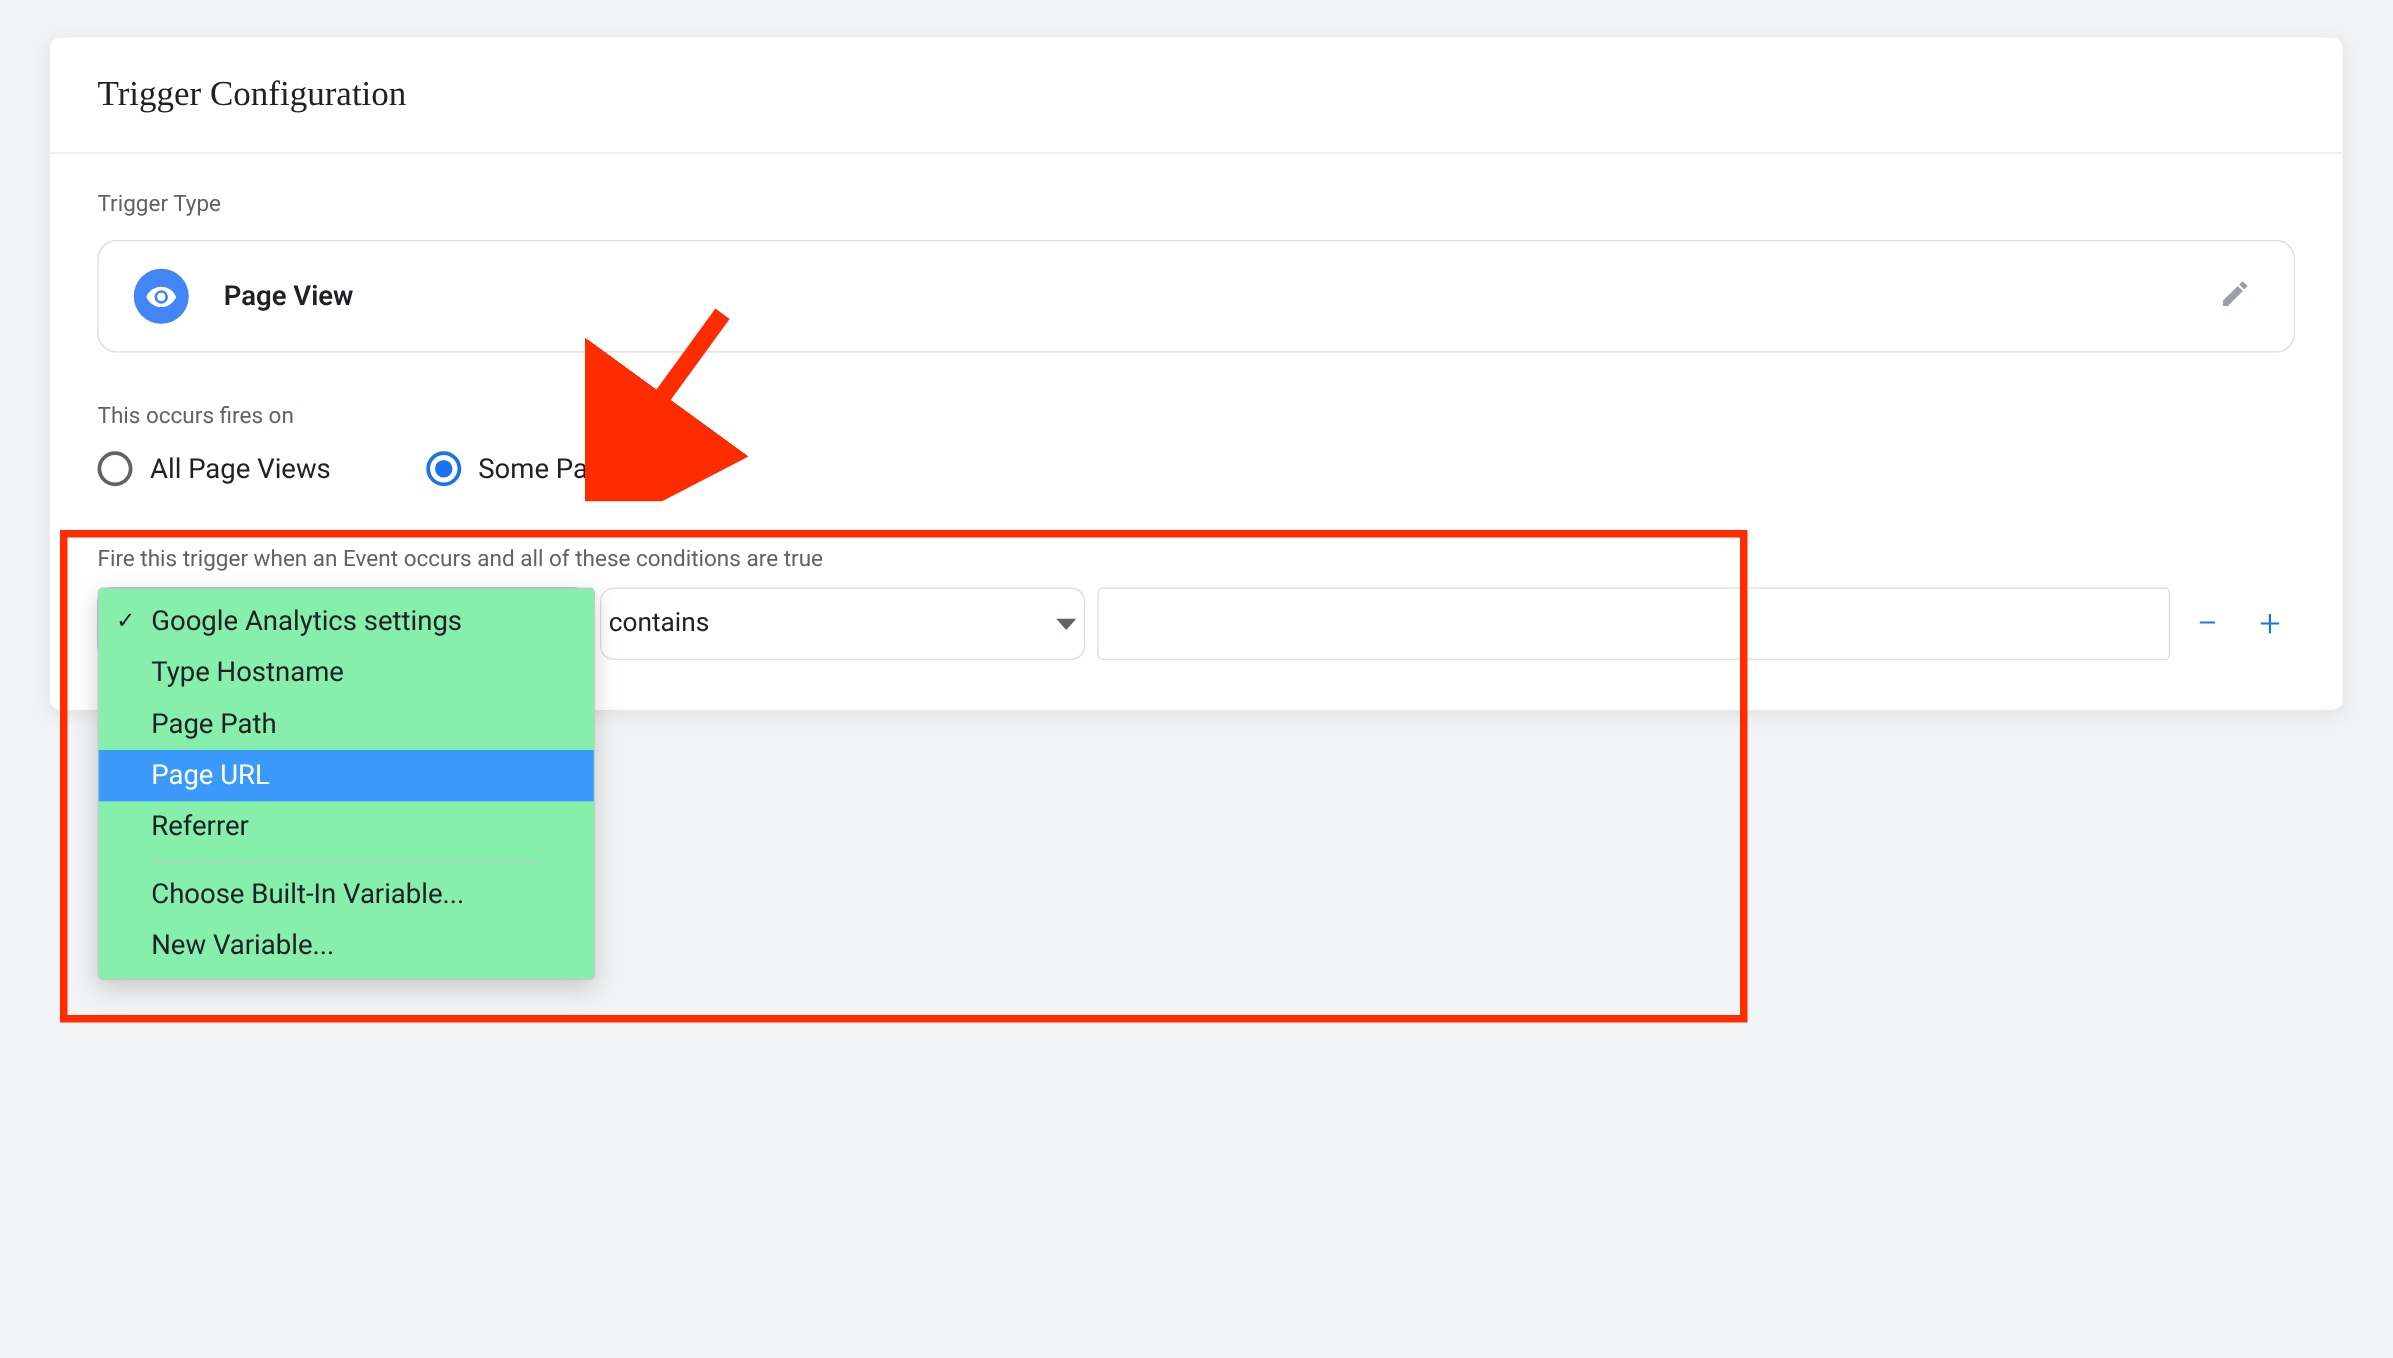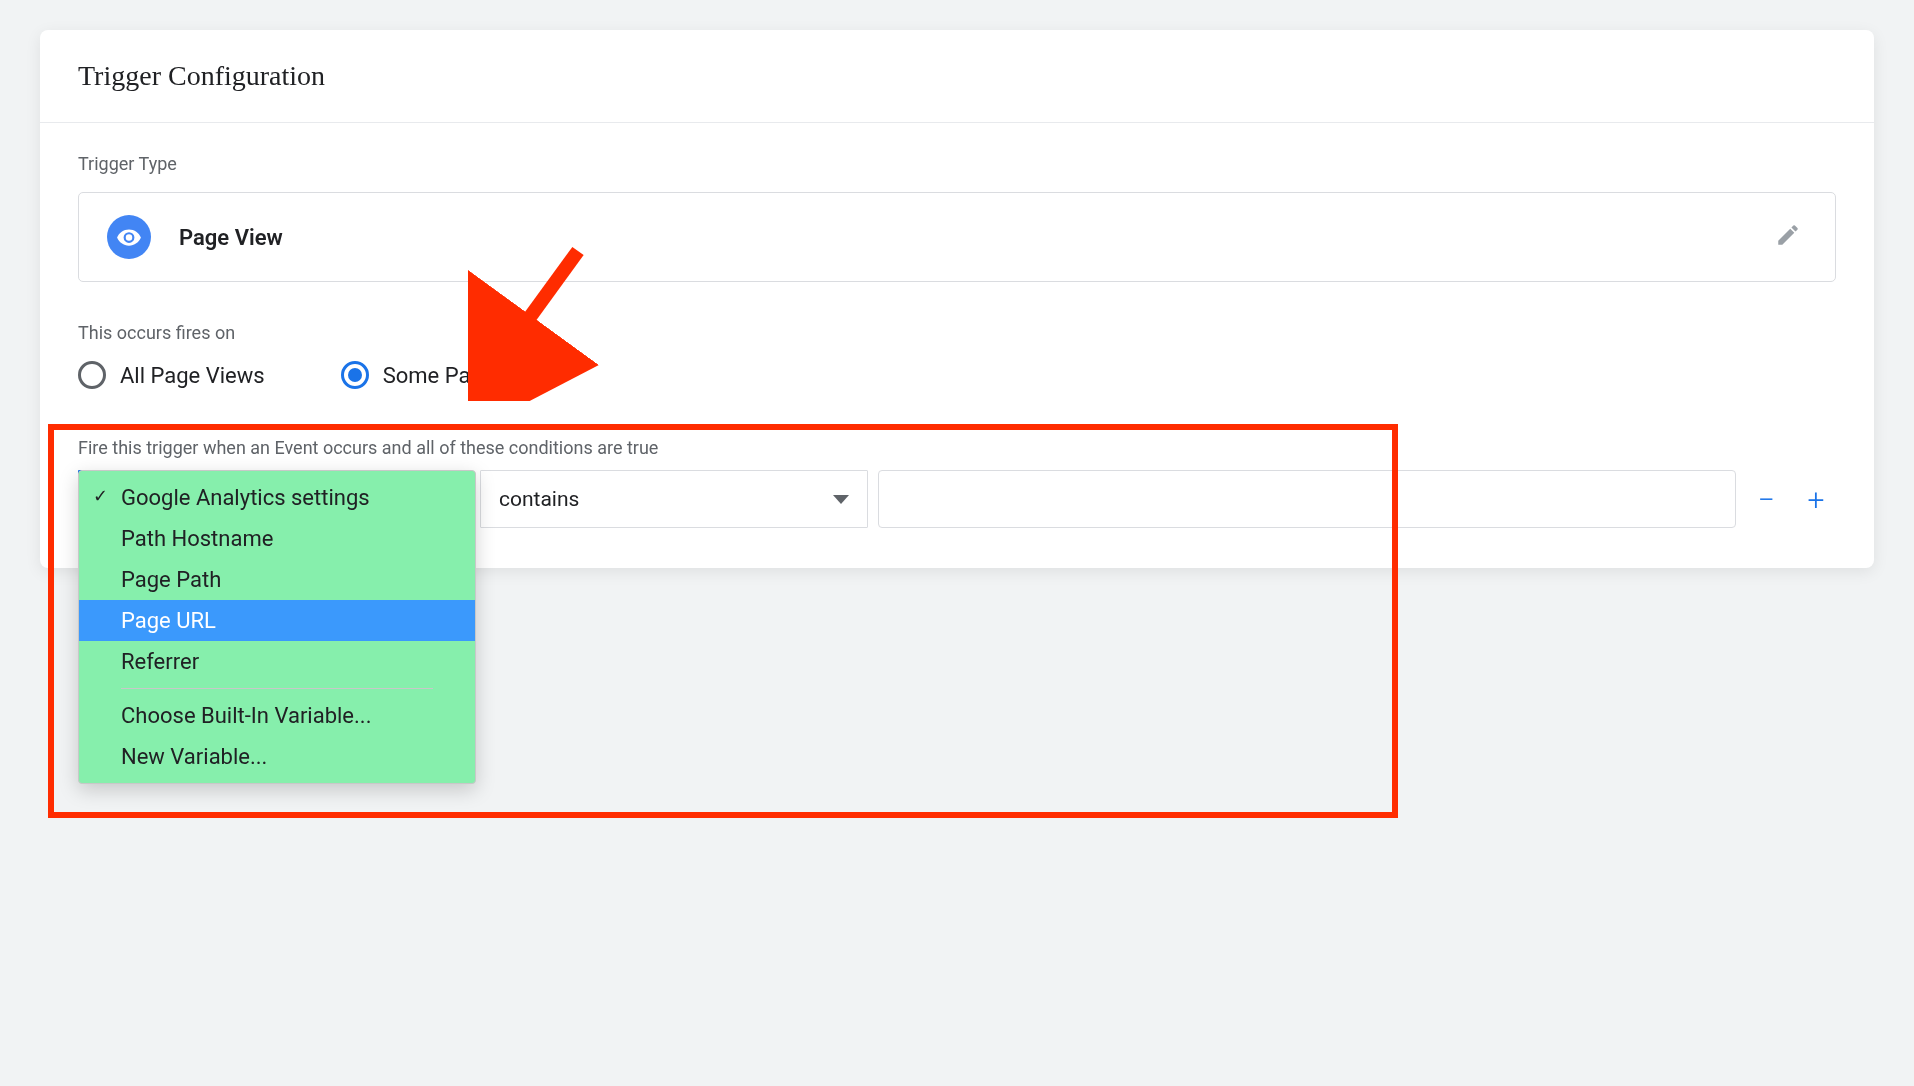--- a/index.html
+++ b/index.html
@@ -32,21 +32,21 @@
     .card-body {
       padding: 30px 38px 40px;
     }
     .section-label {
       font-size: 18px;
       color: #5f6368;
       margin-bottom: 18px;
     }
     .trigger-type-row {
       border: 1px solid #dadce0;
-      border-radius: 5px;
+      border-radius: 15px;
       padding: 22px 28px;
       display: flex;
       align-items: center;
       justify-content: space-between;
       margin-bottom: 40px;
     }
     .trigger-type-left {
       display: flex;
       align-items: center;
       gap: 28px;
@@ -134,26 +134,26 @@
     }
     .condition-row {
       display: flex;
       align-items: center;
       gap: 10px;
       position: relative;
     }
     .select-box {
       height: 58px;
       border: 1px solid #dadce0;
-      border-radius: 1px;
+      border-radius: 11px;
       background: #fff;
       display: flex;
       align-items: center;
       justify-content: space-between;
-      padding: 0 18px;
+      padding: 0 6px;
       cursor: pointer;
     }
     .select-variable {
       width: 392px;
       border: 2px solid #1a73e8;
     }
     .select-operator {
       width: 388px;
     }
     .select-text {
@@ -289,21 +289,21 @@
       <div class="select-box select-operator">
         <span class="select-text">contains</span>
         <div class="caret"></div>
       </div>
       <input class="value-input" type="text" value="" style="">
       <div class="row-btn">−</div>
       <div class="row-btn">+</div>
 
       <div class="dropdown">
         <div class="dropdown-item checked">Google Analytics settings</div>
-        <div class="dropdown-item">Path Hostname</div>
+        <div class="dropdown-item">Type Hostname</div>
         <div class="dropdown-item">Page Path</div>
         <div class="dropdown-item highlighted">Page URL</div>
         <div class="dropdown-item">Referrer</div>
         <div class="dropdown-separator"></div>
         <div class="dropdown-item">Choose Built-In Variable...</div>
         <div class="dropdown-item">New Variable...</div>
       </div>
     </div>
 
   </div>

